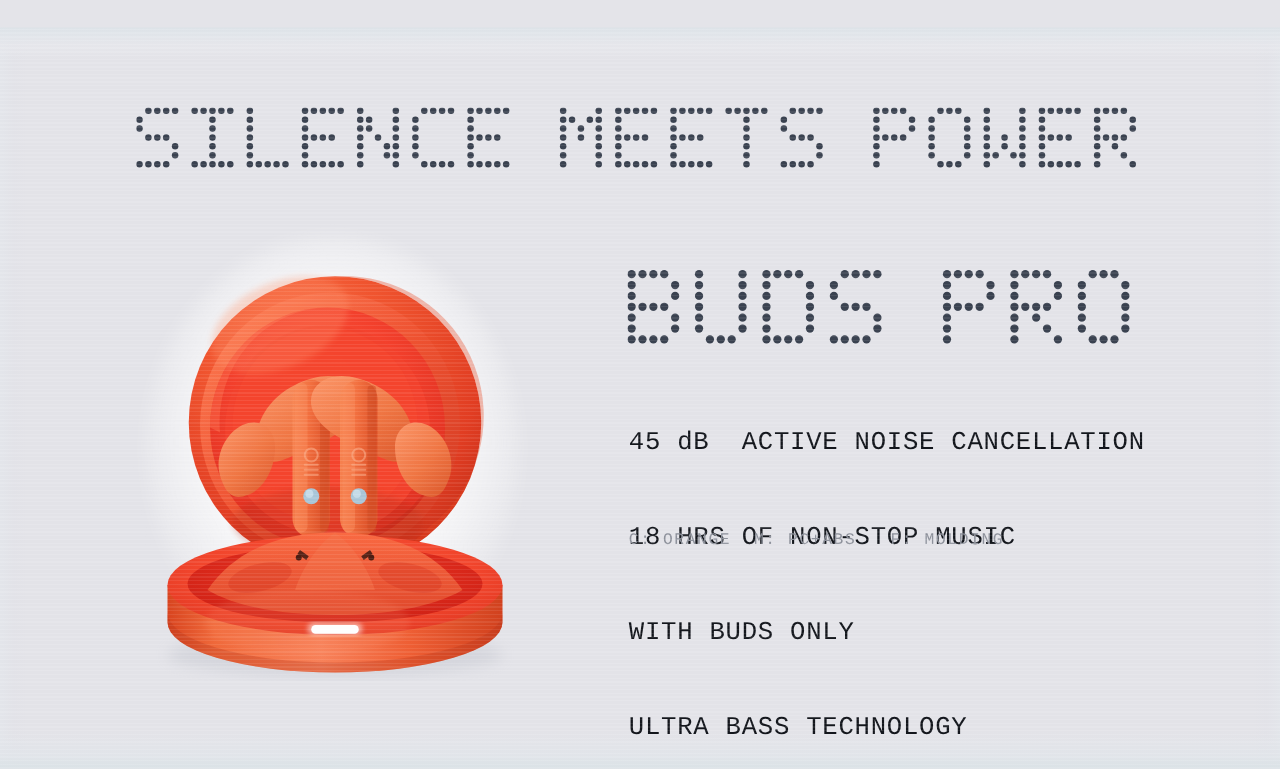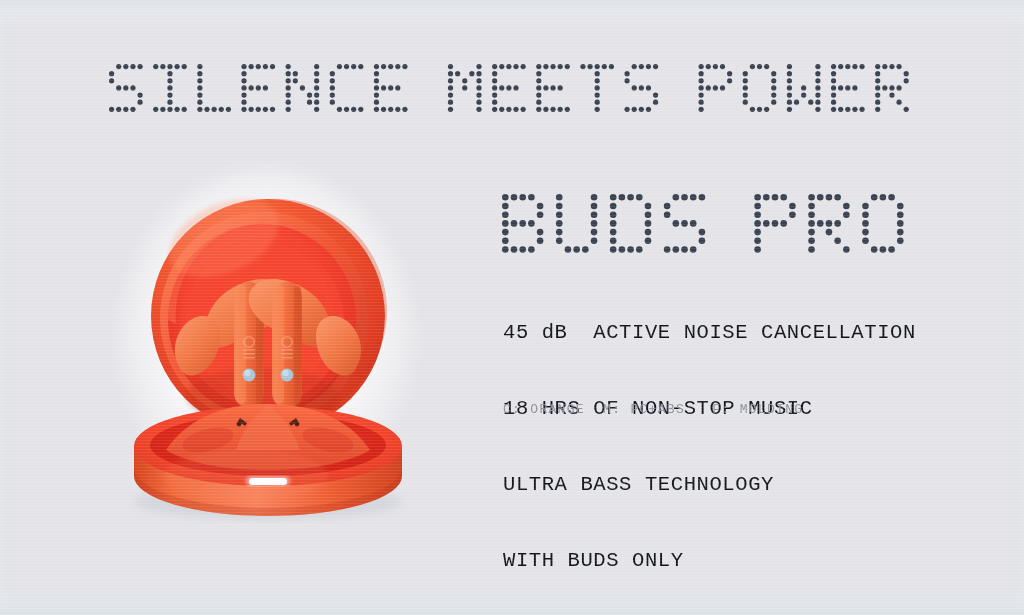--- a/index.html
+++ b/index.html
@@ -25,20 +25,21 @@
         rgba(228,228,235,0.0) 30px),
       linear-gradient(to right,
         rgba(228,231,236,0.8) 0px,
         rgba(224,225,232,0.25) 11px,
         rgba(228,228,235,0.0) 22px),
       linear-gradient(to left,
         rgba(228,231,236,0.8) 0px,
         rgba(224,225,232,0.25) 11px,
         rgba(228,228,235,0.0) 22px),
       #e4e4e9;
+    margin-top: 22px;
   }
   #grain {
     position:absolute; inset:0; pointer-events:none;
     background-image:
       repeating-linear-gradient(0deg, rgba(255,255,255,0.16) 0 1px, rgba(0,0,0,0.012) 1px 3px);
     opacity:.5;
   }
 
   
   .dotmatrix { position:absolute; }
@@ -476,22 +477,22 @@
         <circle cx="363.48" cy="46.80" r="3.30" fill="#3a4250"></circle>
         <circle cx="398.28" cy="46.80" r="3.30" fill="#3a4250"></circle>
         <circle cx="372.18" cy="55.50" r="3.30" fill="#3a4250"></circle>
         <circle cx="380.88" cy="55.50" r="3.30" fill="#3a4250"></circle>
         <circle cx="389.58" cy="55.50" r="3.30" fill="#3a4250"></circle>
       </svg></div>
 
   <div id="spec-block">
     <div>45 dB  ACTIVE NOISE CANCELLATION</div>
     <div>18 HRS OF NON-STOP MUSIC</div>
+    <div>WITH BUDS ONLY</div>
     <div>ULTRA BASS TECHNOLOGY</div>
-    <div>WITH BUDS ONLY</div>
   </div>
 
   <div id="material-line">C: ORANGE  M: PC+ABS   F: MOLDING</div>
 
   <div id="product">
     <div id="halo"></div>
     <svg width="340" height="390" viewBox="0 0 340 390">
       <defs>
         <radialGradient id="lidOuterG" cx="38%" cy="26%" r="82%">
           <stop offset="0%" stop-color="#fb7a4e"></stop>

